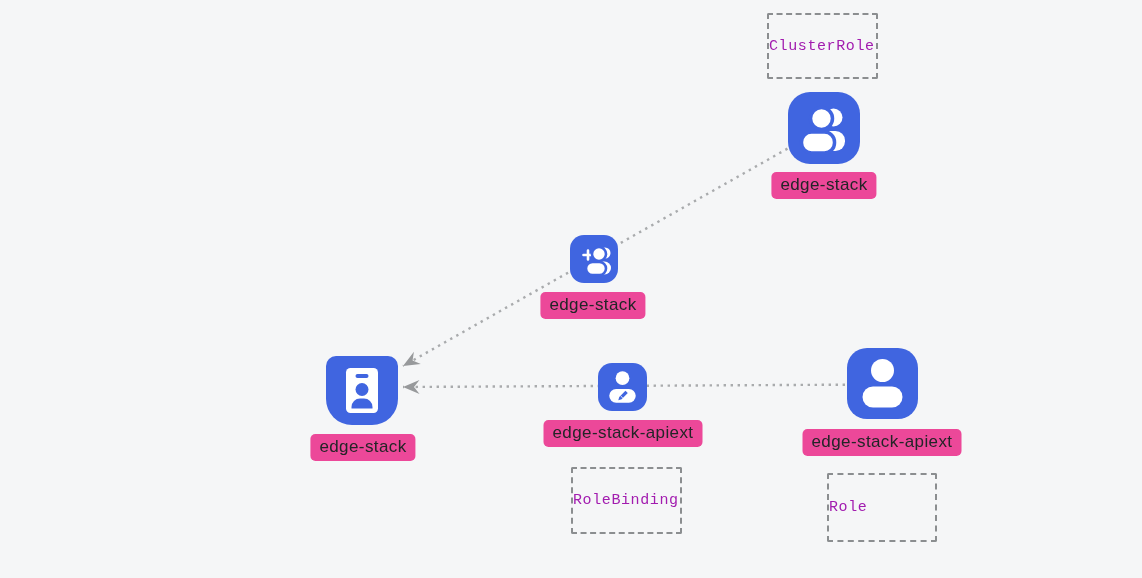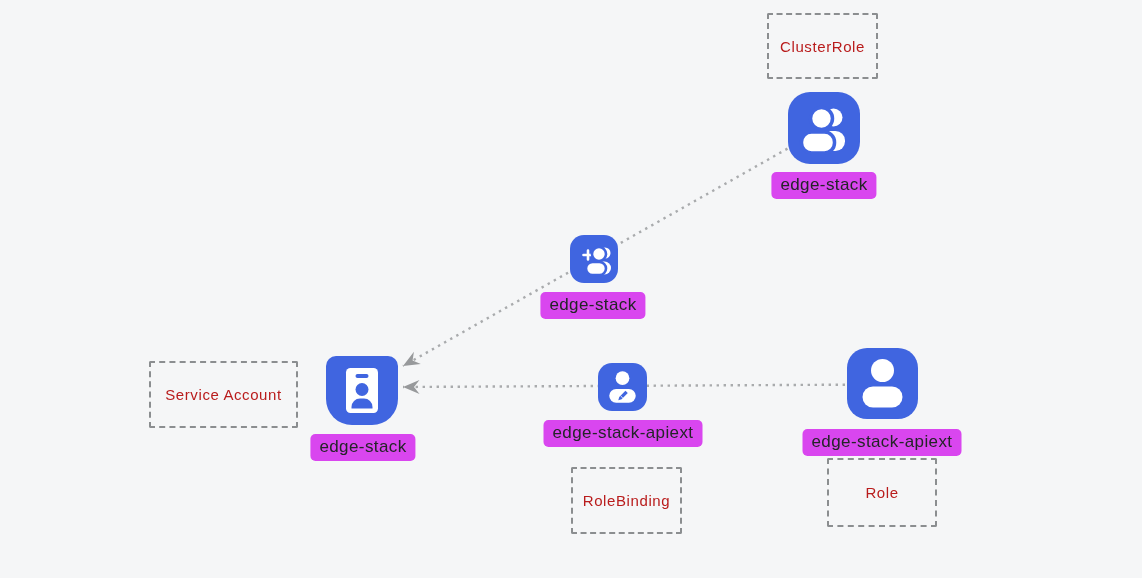--- a/index.html
+++ b/index.html
@@ -15,41 +15,42 @@
     overflow:hidden;
   }
   .edges{
     position:absolute;left:0;top:0;width:1142px;height:578px;
     z-index:0;
   }
   .type-box{
     position:absolute;
     border:2px dashed #8b8e90;
     border-radius:2px;
-    display:flex;align-items:center;justify-content:center;
-    color:#b91c1c;
+    display:flex;align-items:center;
+    color:#a21caf;
     font-size:15px;
     letter-spacing:0.6px;
     z-index:1;
     box-sizing:border-box;
+    font-family:Liberation Mono, monospace;
   }
   .node{
     position:absolute;
     z-index:2;
   }
   .node-icon{
     background:#4065e0;
     width:100%;height:100%;
     display:block;
   }
   .node-icon svg{display:block;width:100%;height:100%;}
   .node-label{
     position:absolute;
     transform:translateX(-50%);
-    background:#d946ef;
+    background:#ec4899;
     color:#232527;
     font-size:17px;
     letter-spacing:0.4px;
     padding:3px 9px 4px 9px;
     border-radius:5px;
     white-space:nowrap;
     z-index:2;
     text-align:center;
   }
 </style>
@@ -64,27 +65,24 @@
         <path d="M17.5,8 L1,1 L6.5,8 L1,15 Z" fill="#97999b"></path>
       </marker>
     </defs>
     <path d="M824,128 L403,366" fill="none" stroke="#a9abad" stroke-width="2.4" stroke-dasharray="2.4 4.6" marker-end="url(#dart)"></path>
     <path d="M880,384.5 L403,387" fill="none" stroke="#a9abad" stroke-width="2.4" stroke-dasharray="2.4 4.6" marker-end="url(#dart)"></path>
   </svg>
 
   <div class="type-box" style="left:767px;top:13px;width:111px;height:66px;">
     <span>ClusterRole</span>
   </div>
-  <div class="type-box" style="left:149px;top:361px;width:149px;height:67px;">
-    <span>Service Account</span>
-  </div>
   <div class="type-box" style="left:571px;top:467px;width:111px;height:67px;">
     <span>RoleBinding</span>
   </div>
-  <div class="type-box" style="left:827px;top:458px;width:110px;height:69px;">
+  <div class="type-box" style="left:827px;top:473px;width:110px;height:69px;">
     <span>Role</span>
   </div>
 
   <div class="node" style="left:788px;top:92px;width:72px;height:72px;">
     <span class="node-icon" style="border-radius:22px;">
       <svg viewBox="0 0 72 72">
         <circle cx="45.5" cy="25.5" r="9" fill="#ffffff"></circle>
         <rect x="29" y="39" width="28" height="20" rx="9.5" fill="#ffffff"></rect>
         <circle cx="33.5" cy="26.5" r="11" fill="#ffffff" stroke="#4065e0" stroke-width="3.5"></circle>
         <rect x="13.5" y="40" width="33" height="21" rx="10" fill="#ffffff" stroke="#4065e0" stroke-width="3.5"></rect>

